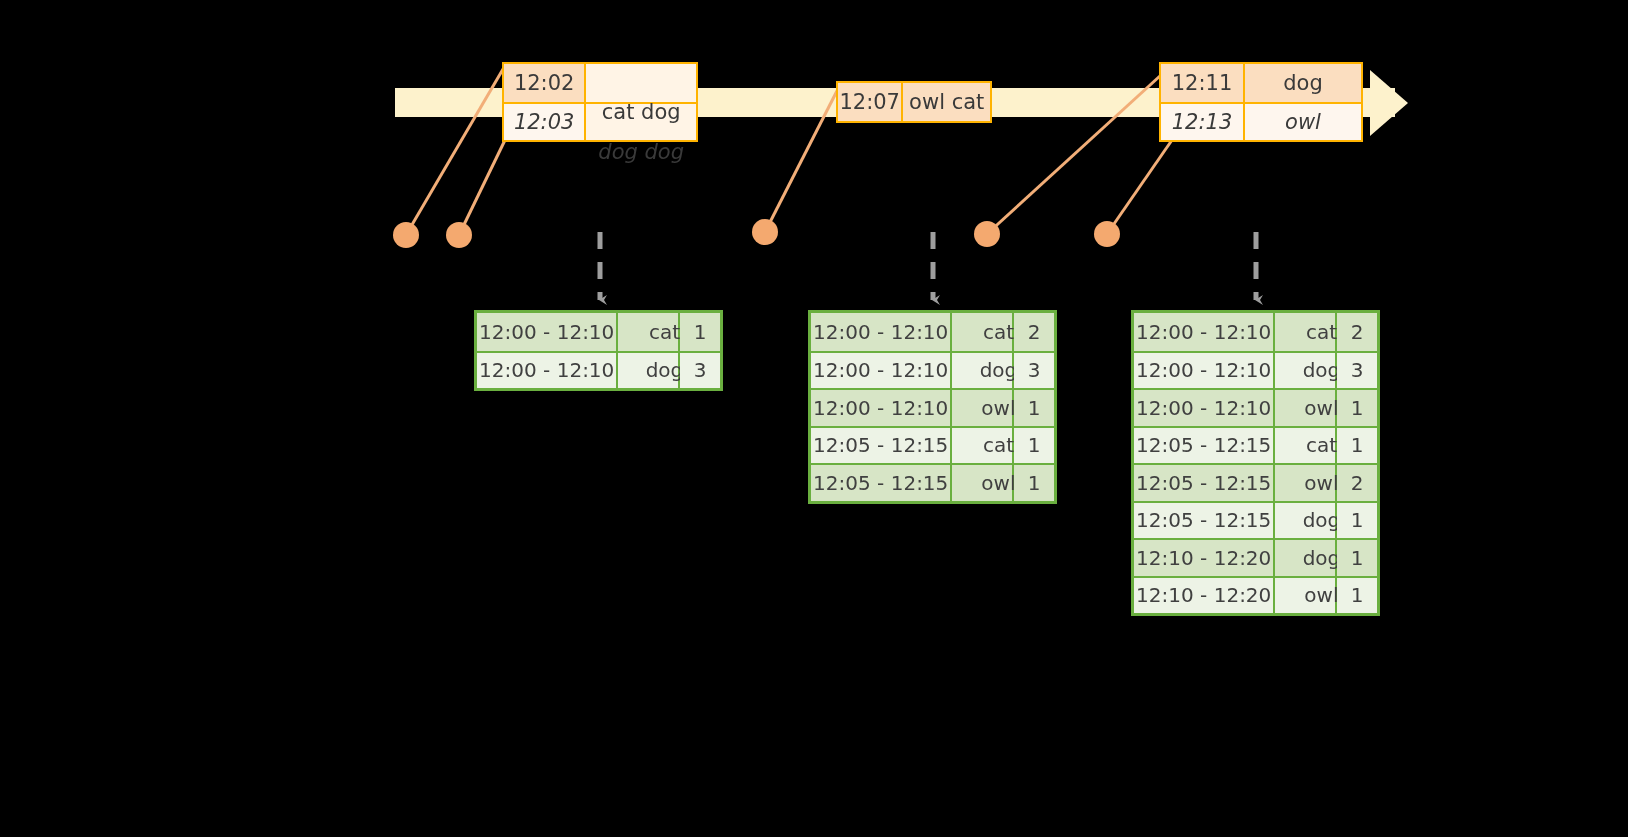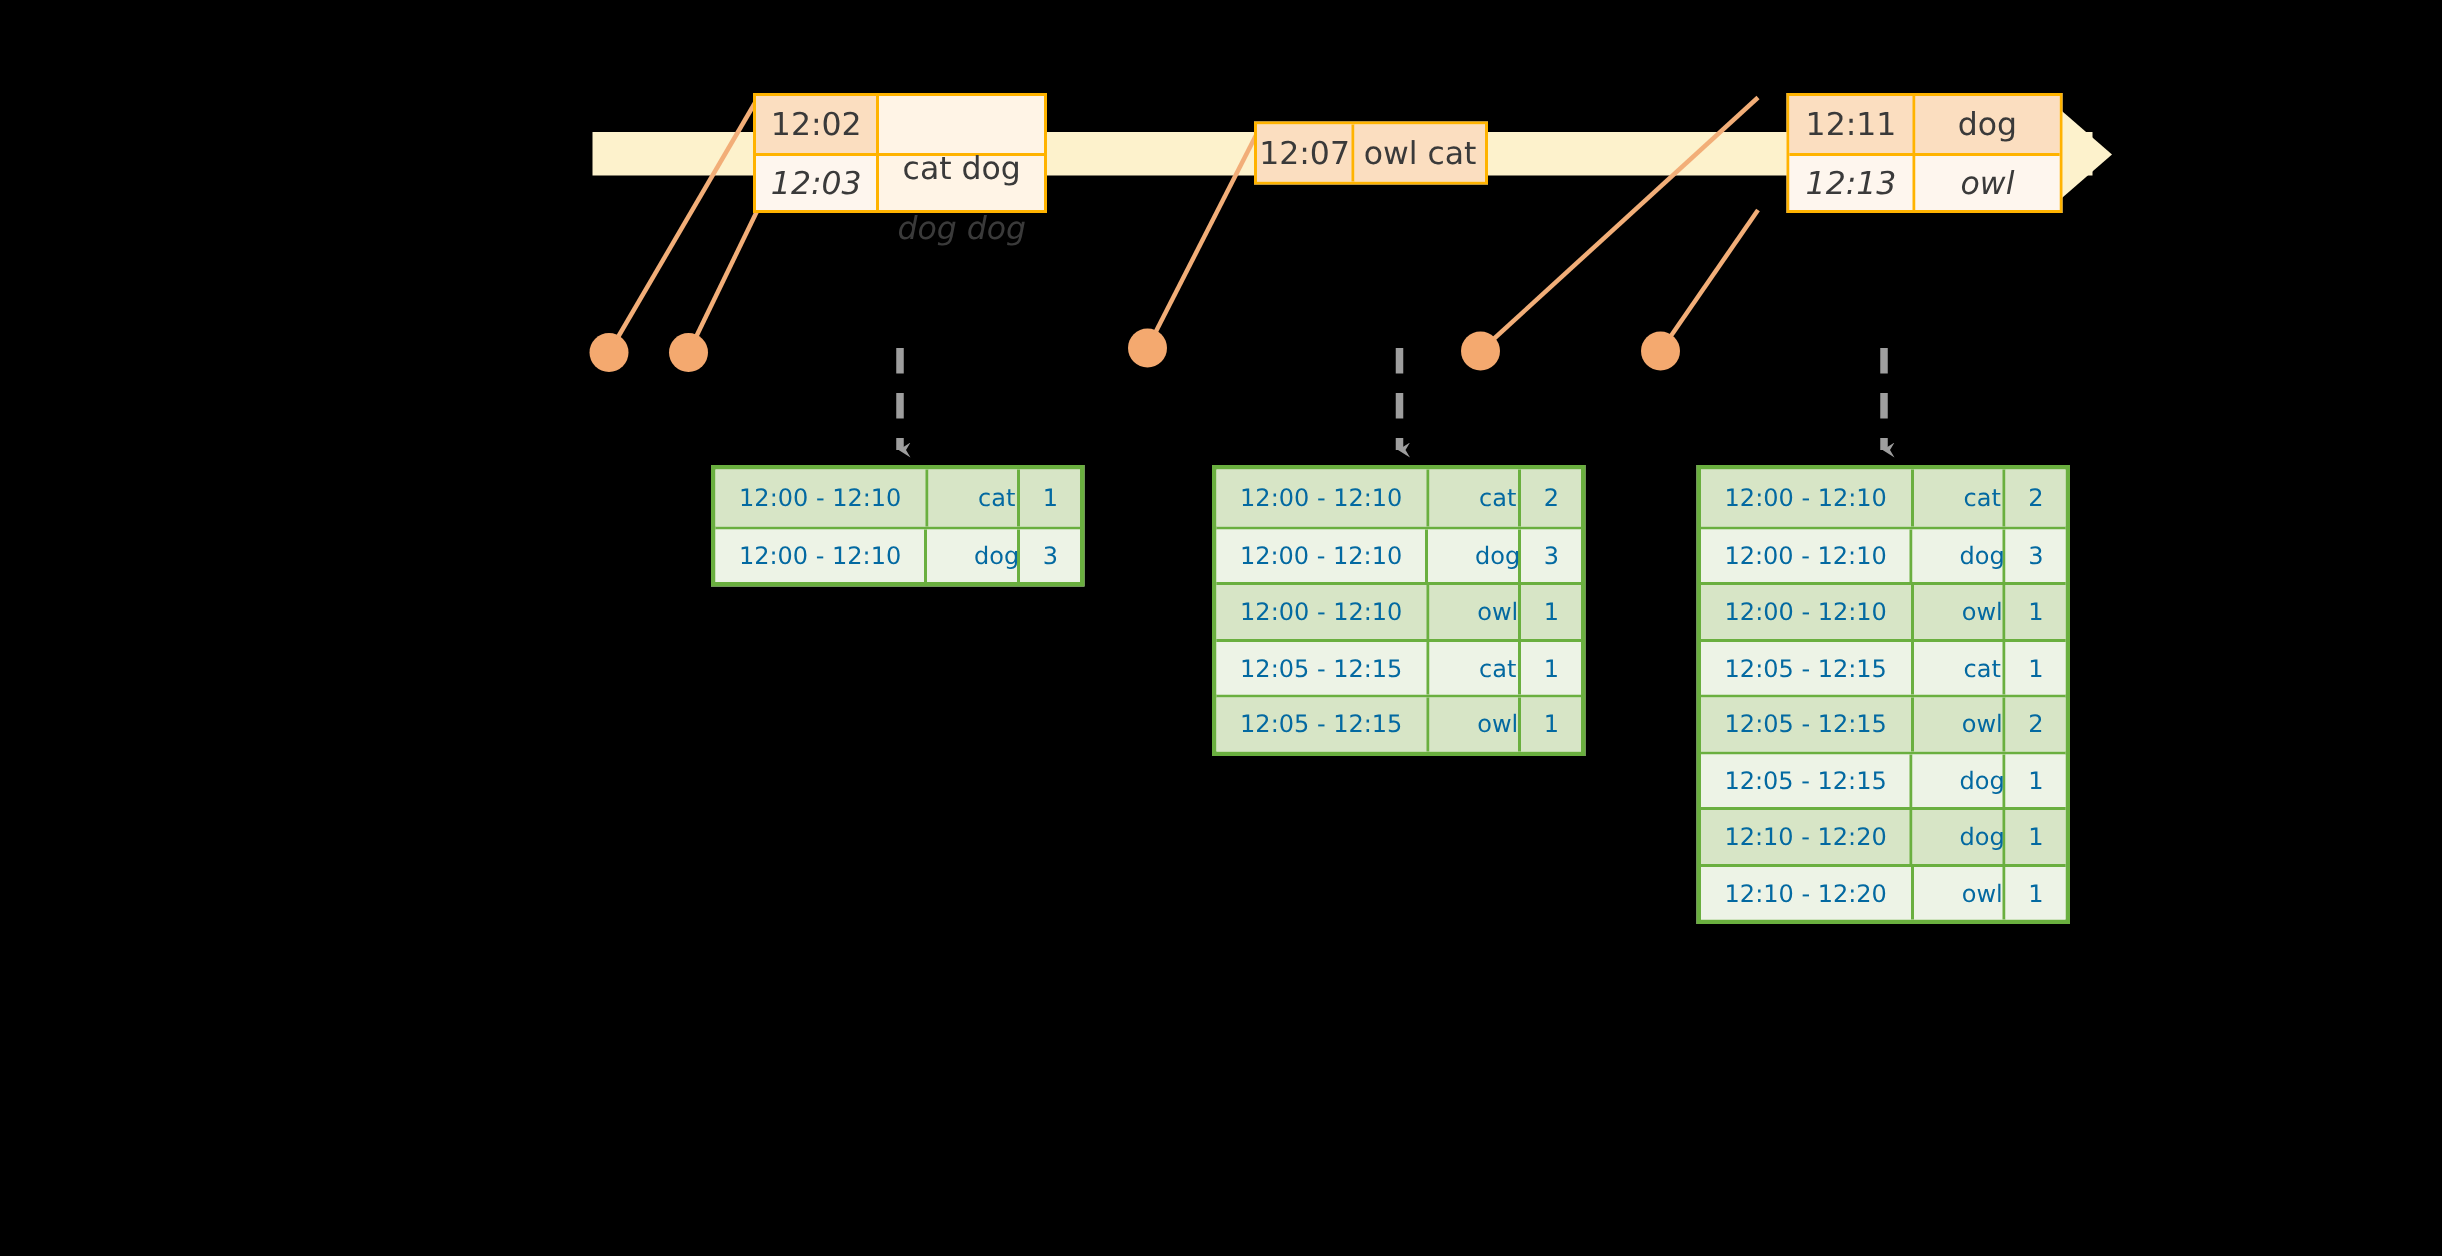--- a/index.html
+++ b/index.html
@@ -78,43 +78,43 @@
     border-right: 2px solid #FFB300;
   }
   .evt-val {
     flex: 1 1 auto;
   }
 
   #evt-a { left: 502px; top: 62px; width: 196px; }
   #evt-a .evt-val { width: 112px; margin-top: 48px; }
   #evt-b { left: 836px; top: 81px; width: 156px; }
   #evt-b .evt-val { width: 112px; text-align: center; }
-  #evt-c { left: 1191px; top: 62px; width: 184px; }
+  #evt-c { left: 1159px; top: 62px; width: 204px; }
   #evt-c .evt-val { width: 92px; }
 
   
   .result-table {
     position: absolute;
     border: 3px solid #6AAF3F;
     box-sizing: border-box;
     background: #EDF3E6;
   }
   .res-row {
     display: flex;
     height: 37.5px;
     box-sizing: border-box;
   }
   .res-row + .res-row { border-top: 2px solid #6AAF3F; }
   .res-row.shade .res-cell { background: #D7E5C6; }
   .res-cell {
     display: flex;
     align-items: center;
     justify-content: center;
-    font-size: 16px;
-    color: #0369a1;
+    font-size: 20px;
+    color: #404040;
     background: #EDF3E6;
     box-sizing: border-box;
     white-space: nowrap;
   }
   .res-win { width: 143px; border-right: 2px solid #6AAF3F; }
   .res-key { width: 62px; border-right: 2px solid #6AAF3F; padding-left: 32px; }
   .res-cnt { width: 40px; }
 
   #tbl-1 { left: 474px; top: 310px; width: 249px; }
   #tbl-2 { left: 808px; top: 310px; width: 249px; }

